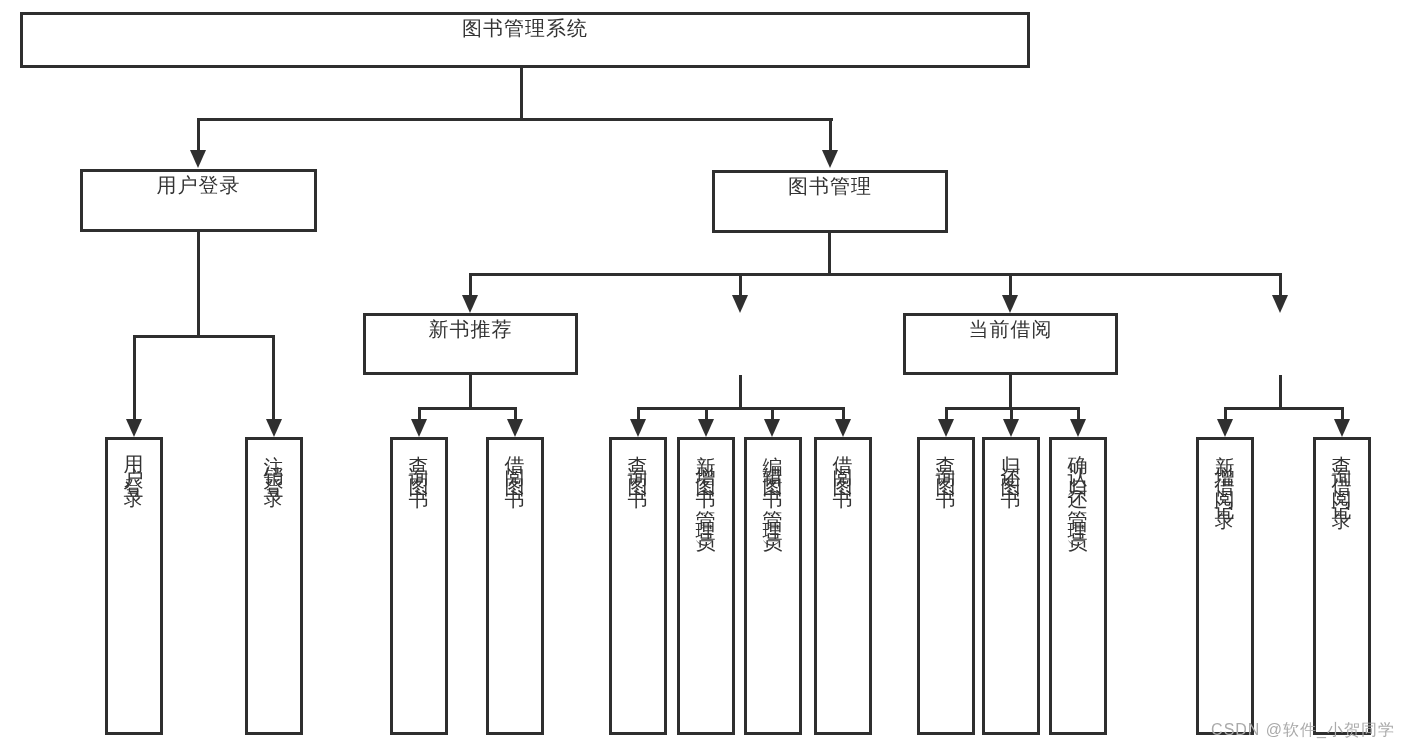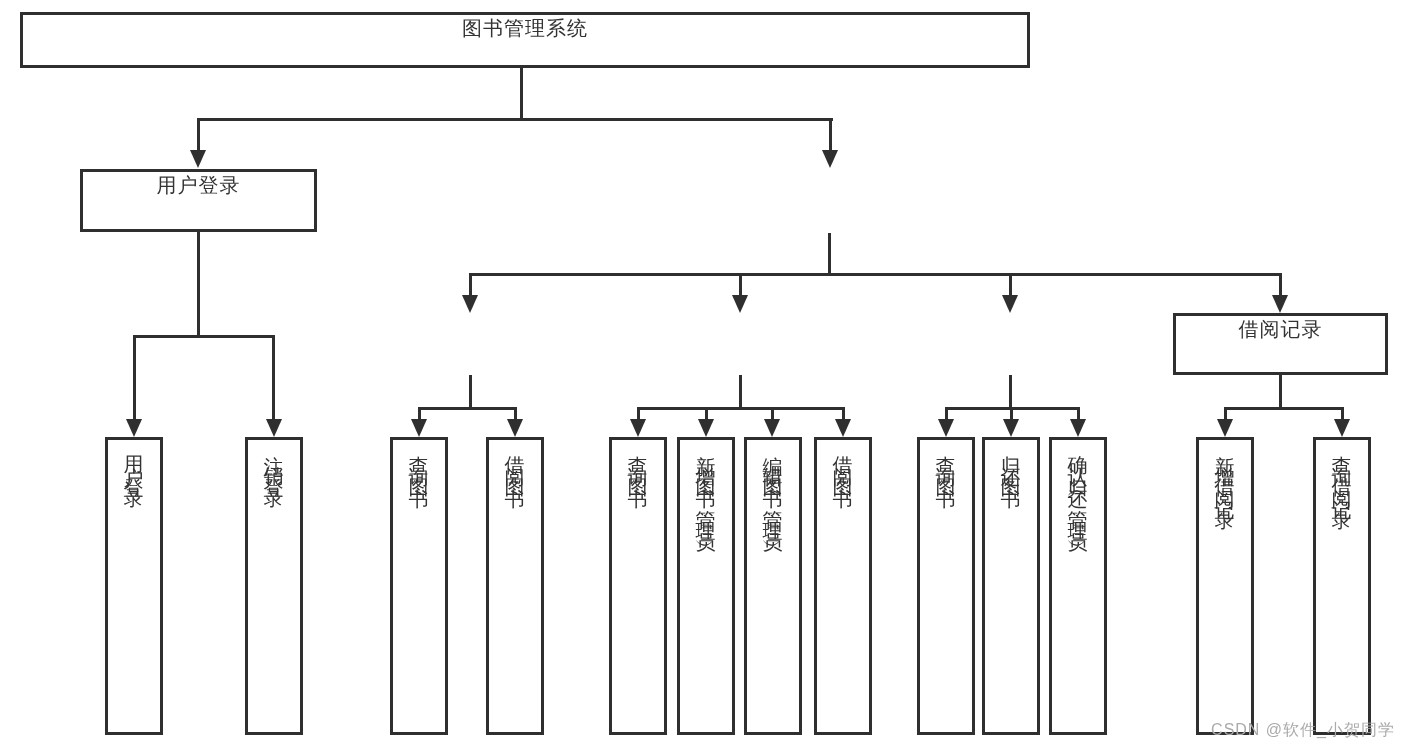--- a/index.html
+++ b/index.html
@@ -38,23 +38,29 @@
 
 <div class="canvas">
 
   <div class="box" style="left:20px;top:12px;width:1010px;height:56px">
     <span>图书管理系统</span>
   </div>
 
   <div class="box" style="left:80px;top:169px;width:237px;height:63px">
     <span>用户登录</span>
   </div>
+  <div class="box" style="left:712px;top:170px;width:236px;height:63px">
+    <span>图书管理</span>
+  </div>
 
-  <div class="box" style="left:1173px;top:313px;width:215px;height:62px">
-    <span>借阅记录</span>
+  <div class="box" style="left:363px;top:313px;width:215px;height:62px">
+    <span>新书推荐</span>
+  </div>
+  <div class="box" style="left:903px;top:313px;width:215px;height:62px">
+    <span>当前借阅</span>
   </div>
 
   <div class="box vbox" style="left:105px;top:437px;width:58px;height:298px">
     <span>用户登录</span>
   </div>
   <div class="box vbox" style="left:245px;top:437px;width:58px;height:298px">
     <span>注销登录</span>
   </div>
 
   <div class="box vbox" style="left:390px;top:437px;width:58px;height:298px">

